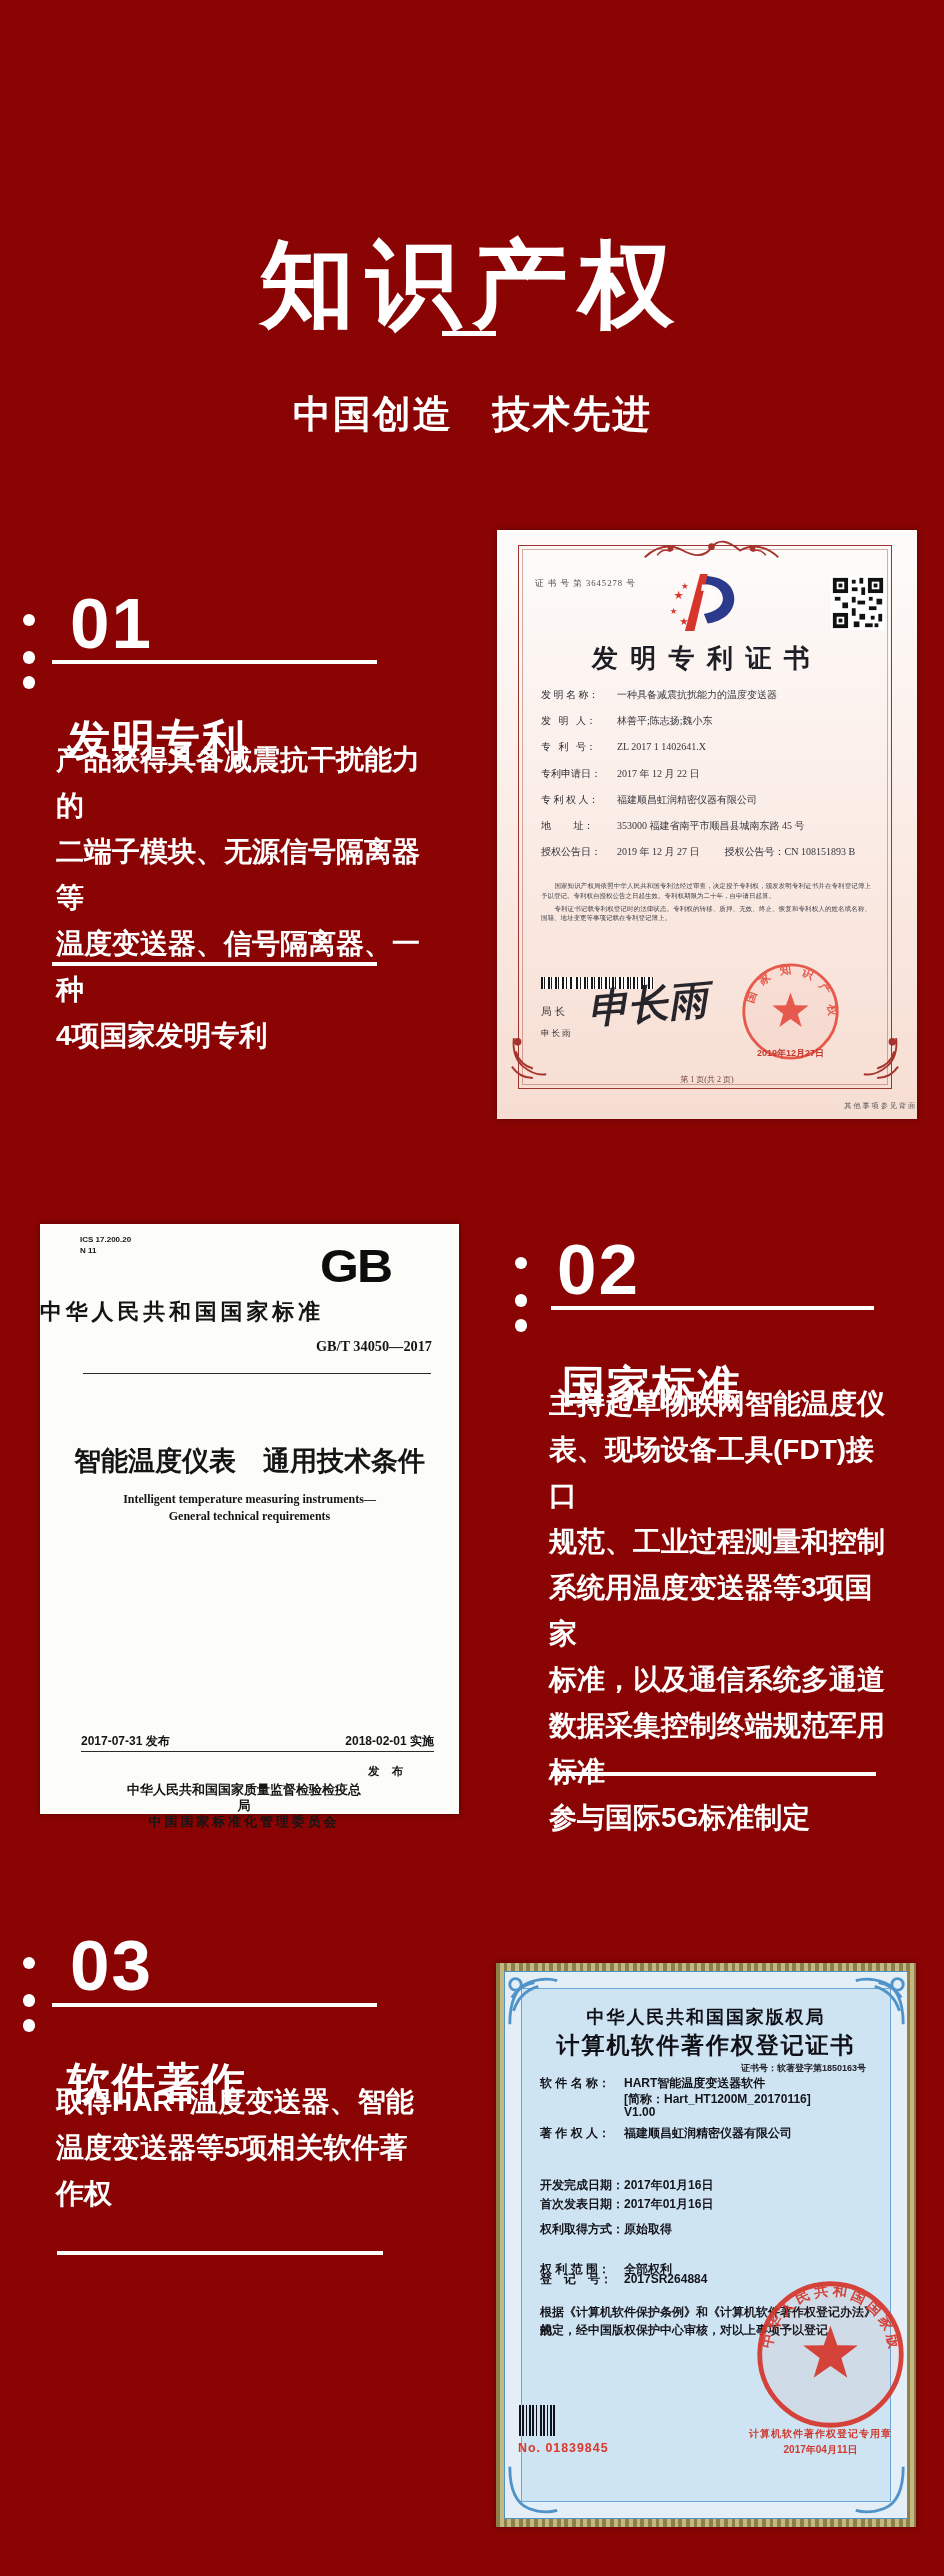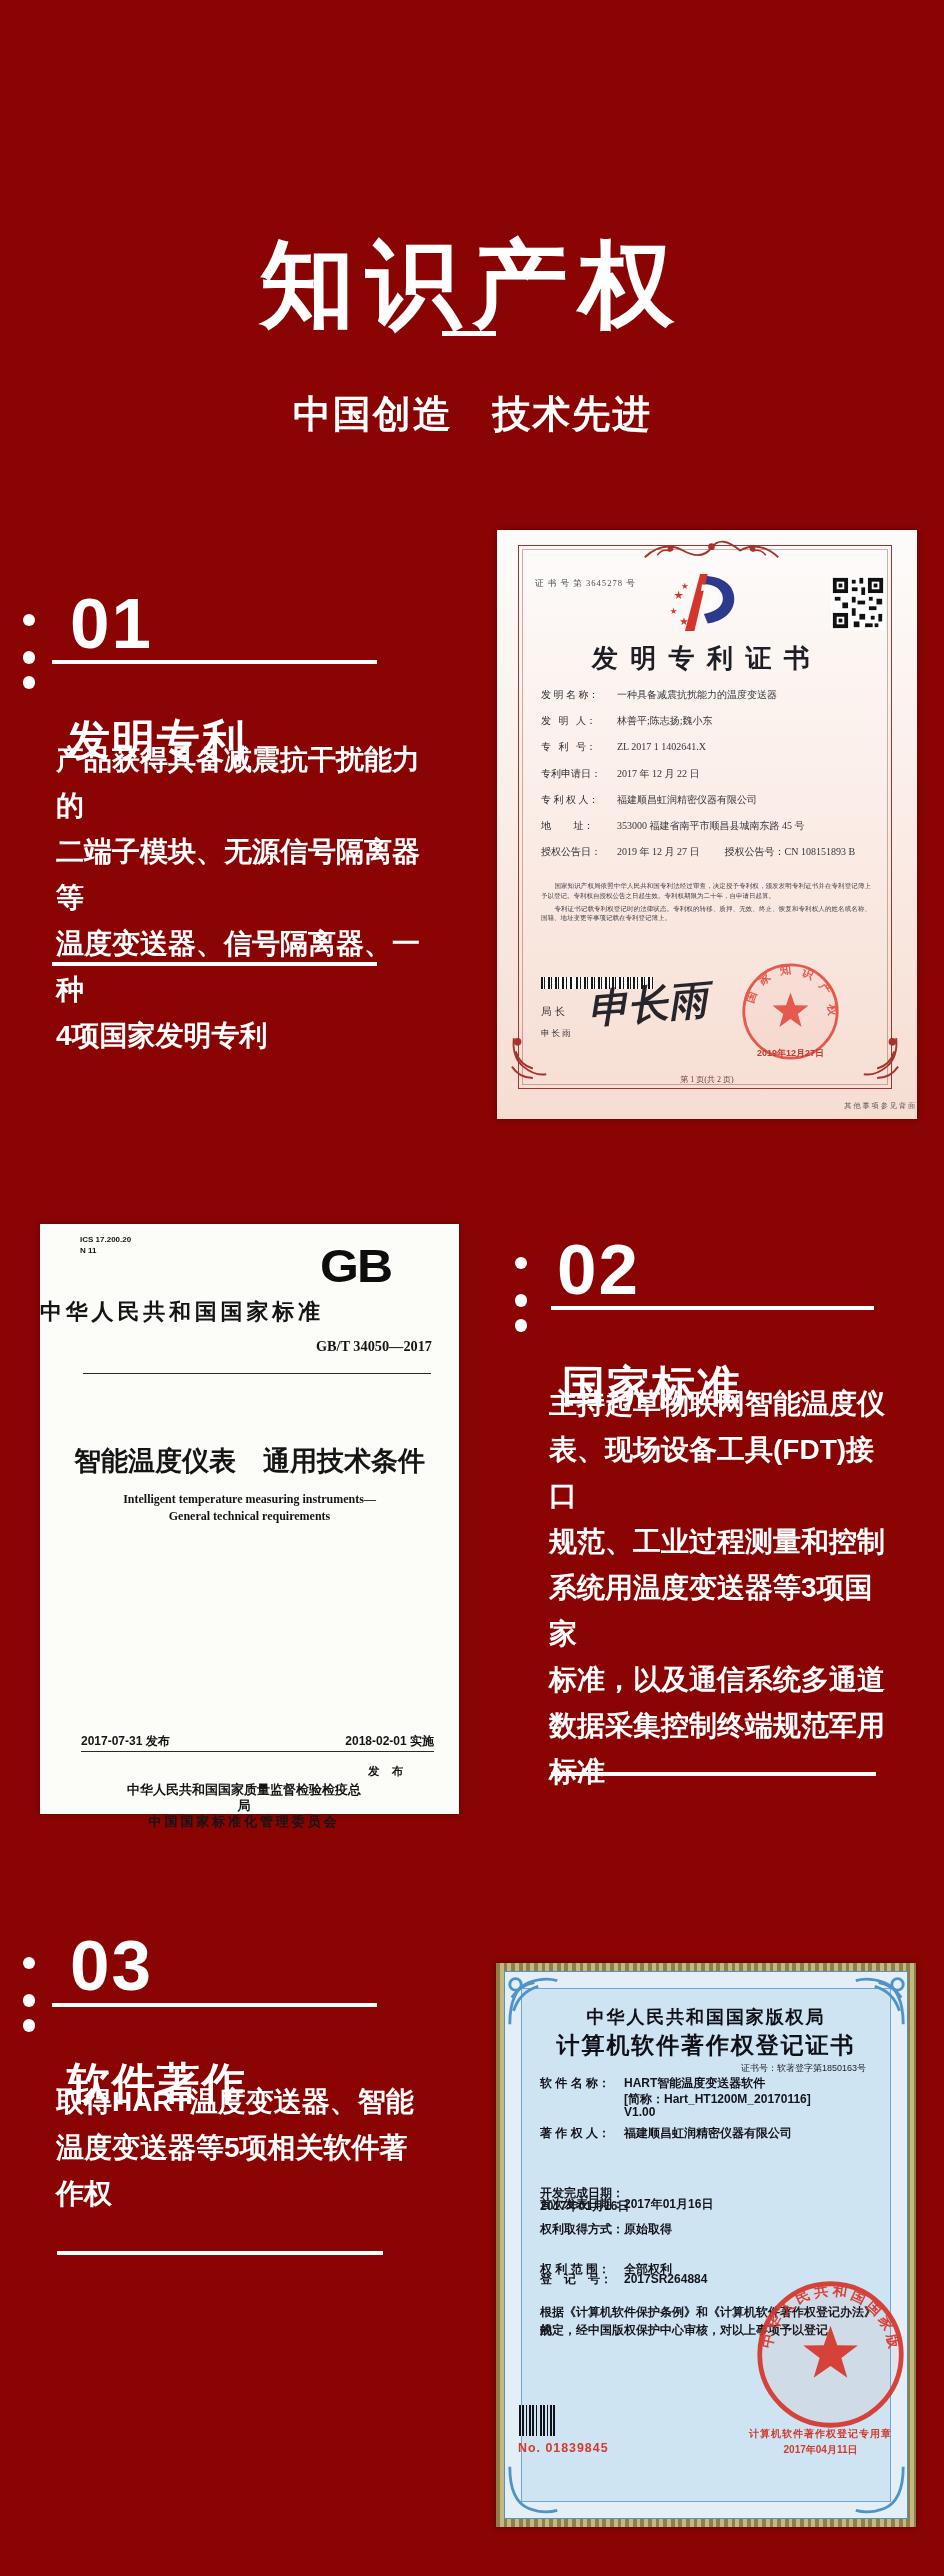--- a/index.html
+++ b/index.html
@@ -97,26 +97,26 @@
   
   .scert{left:496px;top:1963px;width:420px;height:564px;
          background:repeating-linear-gradient(90deg,#8d7f4a 0 3.8px,#c3b87f 3.8px 7.6px);
          box-shadow:0 0 5.7px rgba(0,0,0,.35);}
   .sc-band{left:7.6px;top:7.6px;right:7.6px;bottom:7.6px;background:#e4eef7;border:1.9px solid #4f93c9;}
   .sc-inner{left:25px;top:25px;right:25px;bottom:25px;background:#cfe4f2;border:1px solid #6aa6d8;}
   .sc-authority{left:0;right:0;top:42px;text-align:center;font-size:18px;font-weight:800;
                 color:#101018;letter-spacing:1.9px;}
   .sc-title{left:0;right:0;top:67px;text-align:center;font-size:23px;font-weight:900;
             color:#101018;letter-spacing:1.9px;}
-  .sc-certno{right:50px;top:99px;font-size:9px;font-weight:400;color:#23232b;}
+  .sc-certno{right:50px;top:99px;font-size:9px;font-weight:700;color:#23232b;}
   .sc-row{position:absolute;left:44px;display:flex;font-size:12px;font-weight:700;
           color:#14141c;line-height:13.4px;white-space:pre;}
   .sc-lab{width:84px;flex:none;}
   .sc-cont{margin-left:84px;}
-  .sr0{top:114px;} .sr1{top:130px;} .sr2{top:143px;} .sr3{top:164px;} .sr4{top:224px;flex-direction:column;}
+  .sr0{top:114px;} .sr1{top:130px;} .sr2{top:143px;} .sr3{top:164px;} .sr4{top:216px;}
   .sr5{top:235px;} .sr6{top:260px;} .sr7{top:300px;} .sr8{top:310px;}
   .sc-st{left:44px;width:336px;font-size:12px;font-weight:700;color:#16161e;line-height:18px;}
   .sc-st1{top:340px;} .sc-st2{top:358px;}
   .sc-sealcap{left:229px;width:191px;text-align:center;color:#cf3a30;font-weight:700;}
   .sc-cap1{top:464px;font-size:10px;letter-spacing:1px;}
   .sc-cap2{top:480px;font-size:10px;}
   .sc-barcode{left:23px;top:442px;width:38px;height:30.5px;
       background:repeating-linear-gradient(90deg,#10101a 0 1.9px,#cfe4f2 1.9px 2.9px,#10101a 2.9px 4.8px,
       #cfe4f2 4.8px 6.7px,#10101a 6.7px 7.6px,#cfe4f2 7.6px 10.5px);}
   .sc-serial{left:22px;top:478px;color:#d8372b;font-size:12.4px;font-weight:700;letter-spacing:1px;}
@@ -296,20 +296,21 @@
   <div class="abs sec-line s2-numline"></div>
   <h2 class="abs sec-head s2-head">国家标准</h2>
   <div class="abs sec-body s2-body">
     <div>主持起草物联网智能温度仪</div>
     <div>表、现场设备工具(FDT)接口</div>
     <div>规范、工业过程测量和控制</div>
     <div>系统用温度变送器等3项国家</div>
     <div>标准，以及通信系统多通道</div>
     <div>数据采集控制终端规范军用</div>
     <div>标准</div>
+    <div>参与国际5G标准制定</div>
   </div>
   <div class="abs sec-line s2-endline"></div>
 
   <div class="abs dotcol s3-dots">
     <span class="dot"></span>
     <span class="dot"></span>
     <span class="dot"></span>
   </div>
   <div class="abs sec-num s3-num">03</div>
   <div class="abs sec-line s3-numline"></div>

